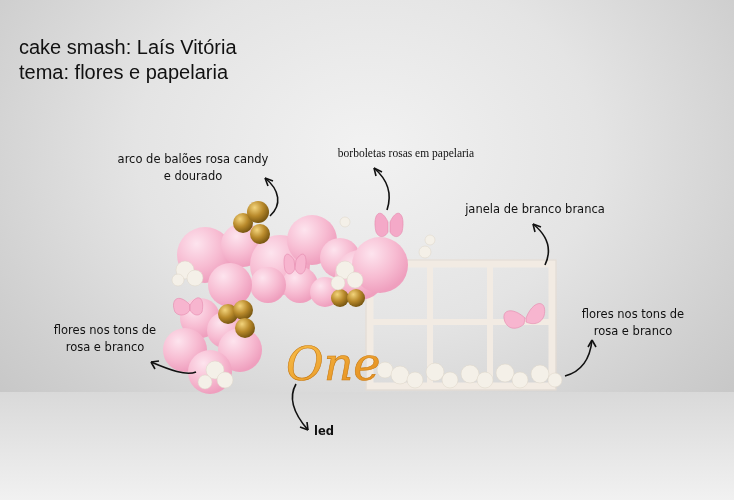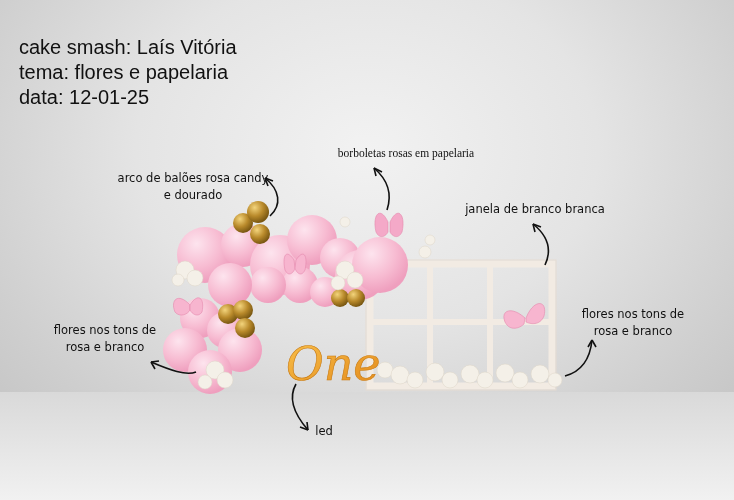--- a/index.html
+++ b/index.html
@@ -138,24 +138,23 @@
       <path d="M196 372 C186 376 170 370 151 362"></path>
       <path d="M151 362 L159 361 M151 362 L155 369"></path>
       <path d="M296 384 C288 398 294 414 308 430"></path>
       <path d="M308 430 L300 427 M308 430 L307 422"></path>
     </g>
   </svg>
 
   <div class="info">
     <div>cake smash: Laís Vitória</div>
     <div>tema: flores e papelaria</div>
-    <div>data: 12-01-25</div>
   </div>
 
-  <div class="label" style="left:103px; top:170px; width:180px;">
+  <div class="label" style="left:103px; top:151px; width:180px;">
     <div>arco de balões rosa candy</div>
     <div>e dourado</div>
   </div>
 
   <div class="label" style="left:306px; top:145px; width:200px;font-family:Liberation Serif, serif;">
     <div>borboletas rosas em papelaria</div>
   </div>
 
   <div class="label" style="left:455px; top:201px; width:160px;">
     <div>janela de branco branca</div>
@@ -164,16 +163,16 @@
   <div class="label" style="left:568px; top:306px; width:130px;">
     <div>flores nos tons de</div>
     <div>rosa e branco</div>
   </div>
 
   <div class="label" style="left:40px; top:322px; width:130px;">
     <div>flores nos tons de</div>
     <div>rosa e branco</div>
   </div>
 
-  <div class="label" style="left:312px; top:423px; width:24px;">
+  <div class="label" style="left:312px; top:423px; width:24px;font-weight:bold;">
     <div>led</div>
   </div>
 </div>
 
 </body></html>

